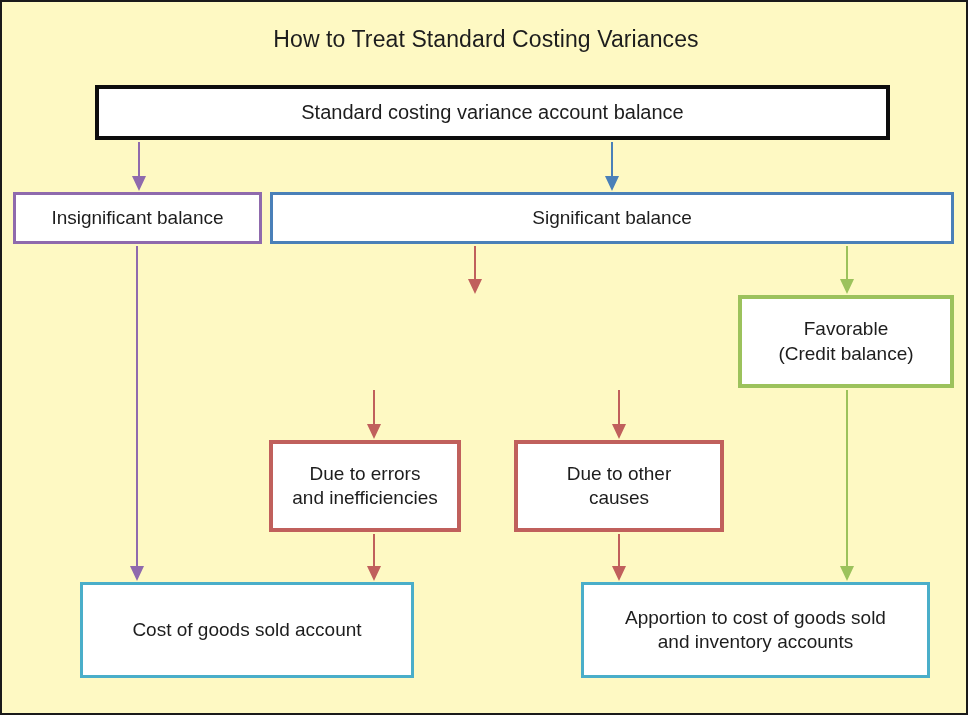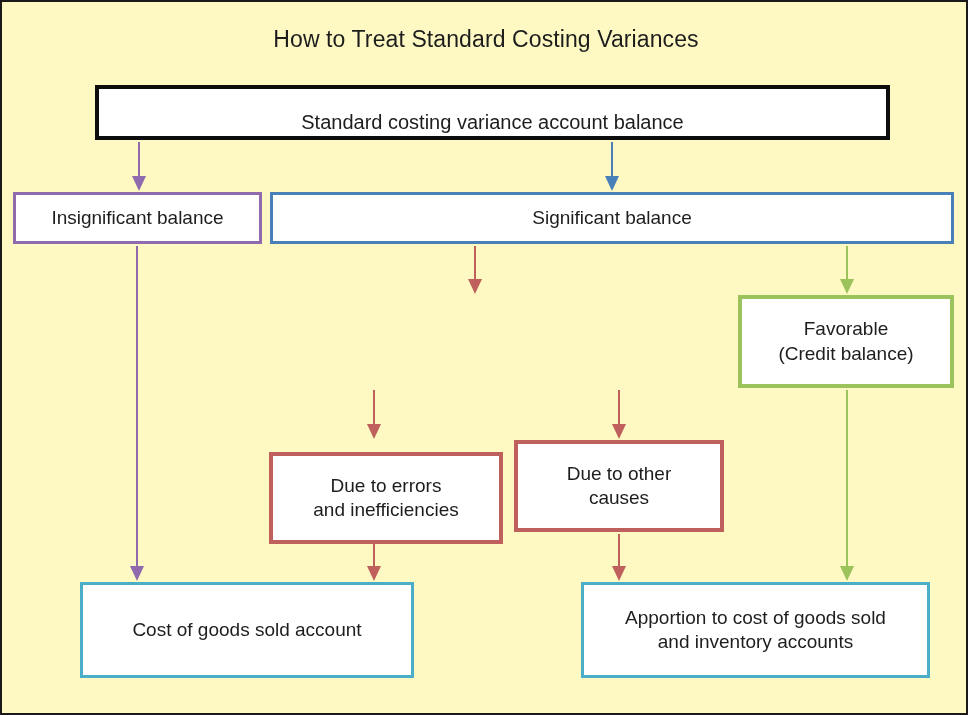--- a/index.html
+++ b/index.html
@@ -44,21 +44,20 @@
     display: block;
     white-space: pre-line;
     padding: 0 8px;
   }
 
   
   #node-root {
     left: 93px;  top: 83px;  width: 795px; height: 55px;
     border: 4px solid #0d0d0d;
     font-size: 20px;
-    align-items: flex-end;
   }
   #node-insignificant {
     left: 11px;  top: 190px; width: 249px; height: 52px;
     border: 3px solid #8f6aad;
     font-size: 19px;
     justify-content: center;
   }
   #node-significant {
     left: 268px; top: 190px; width: 684px; height: 52px;
     border: 3px solid #4a80b8;
@@ -68,21 +67,21 @@
     left: 267px; top: 293px; width: 452px; height: 93px;
     border: 4px solid #bf5a55;
     font-size: 20px;
   }
   #node-favorable {
     left: 736px; top: 293px; width: 216px; height: 93px;
     border: 4px solid #9cc25c;
     font-size: 19px;
   }
   #node-errors {
-    left: 267px; top: 450px; width: 234px; height: 92px;
+    left: 267px; top: 438px; width: 192px; height: 92px;
     border: 4px solid #c0605c;
     font-size: 19px;
   }
   #node-other-causes {
     left: 512px; top: 438px; width: 210px; height: 92px;
     border: 4px solid #c0605c;
     font-size: 19px;
   }
   #node-cogs {
     left: 78px;  top: 580px; width: 334px; height: 96px;

